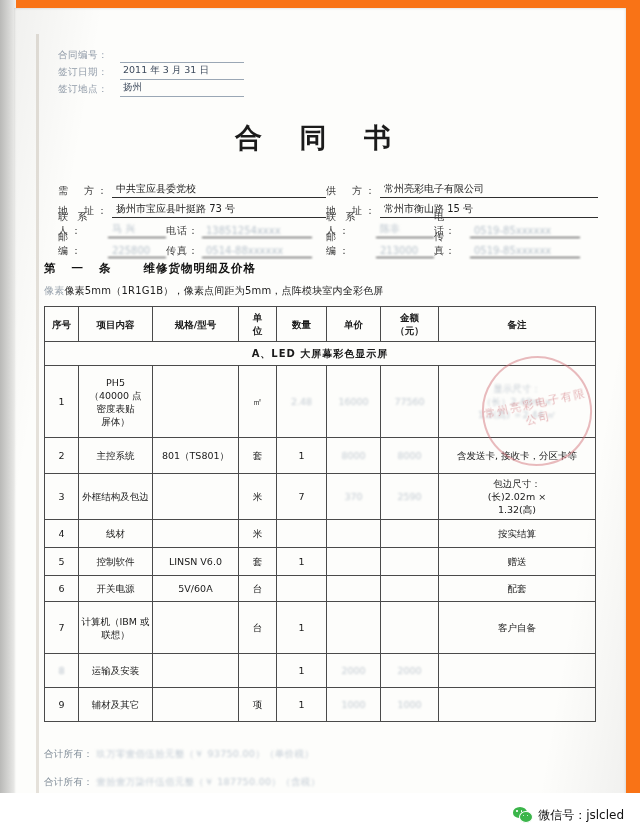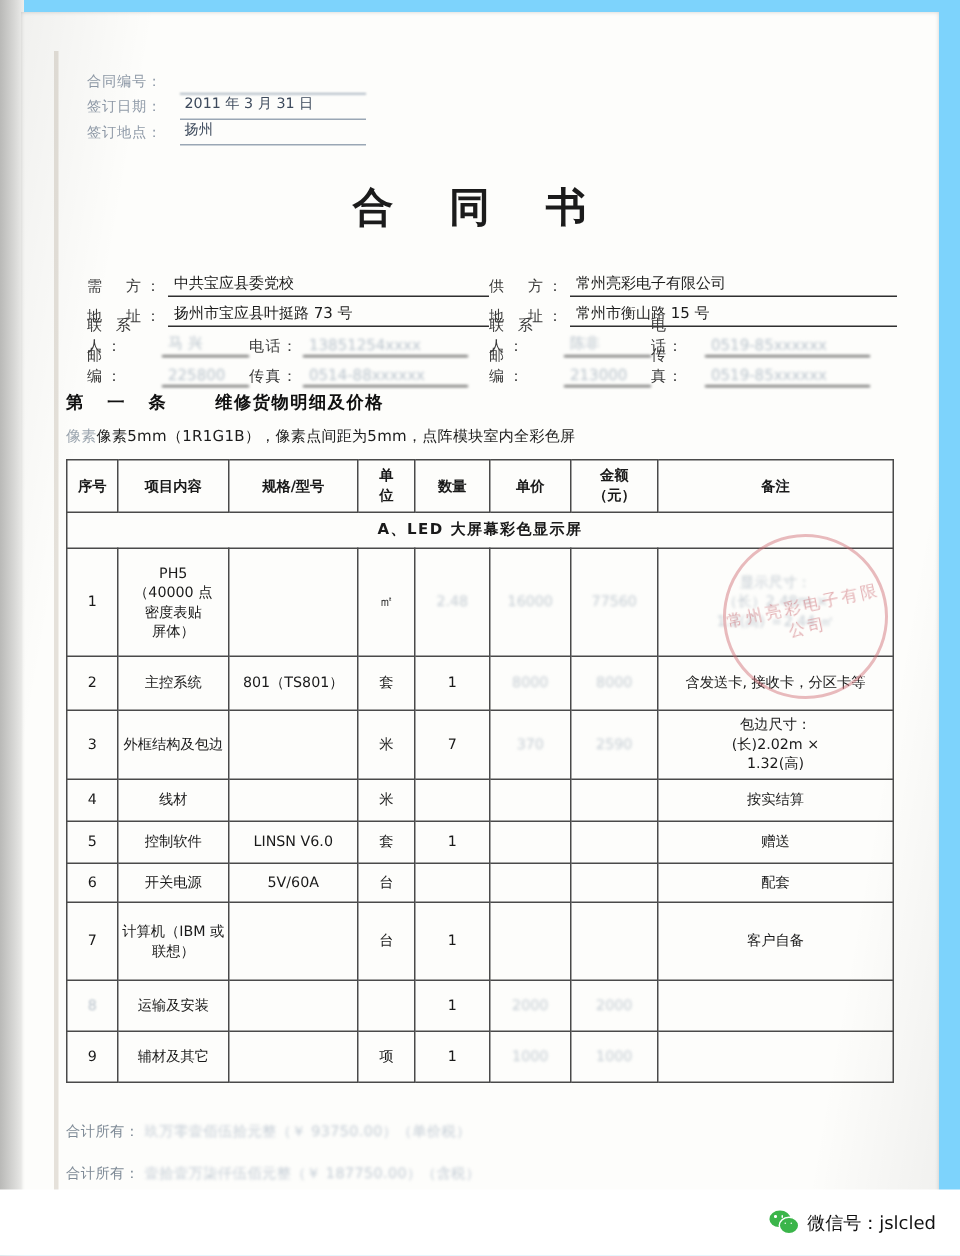--- a/index.html
+++ b/index.html
@@ -5,21 +5,21 @@
   html,body{margin:0;padding:0;}
   body{
     width:640px;height:837px;
     background:#ffffff;
     font-family:"DejaVu Sans","Liberation Sans",sans-serif;
     overflow:hidden;
     position:relative;
   }
   .page{
     position:absolute;left:0;top:0;width:640px;height:837px;
-    background:#7dd3fc;
+    background:#f97316;
   }
   
   .sheet{
     position:absolute;left:14px;top:8px;width:612px;height:800px;
     background:#fdfdfb;
     box-shadow:0 0 3px rgba(0,0,0,.18) inset;
   }
   .sheet:after{
     content:"";position:absolute;left:0;top:0;right:0;bottom:0;
     background:linear-gradient(100deg,rgba(0,0,0,.05) 0%,rgba(0,0,0,0) 12%,rgba(0,0,0,0) 88%,rgba(0,0,0,.05) 100%);

